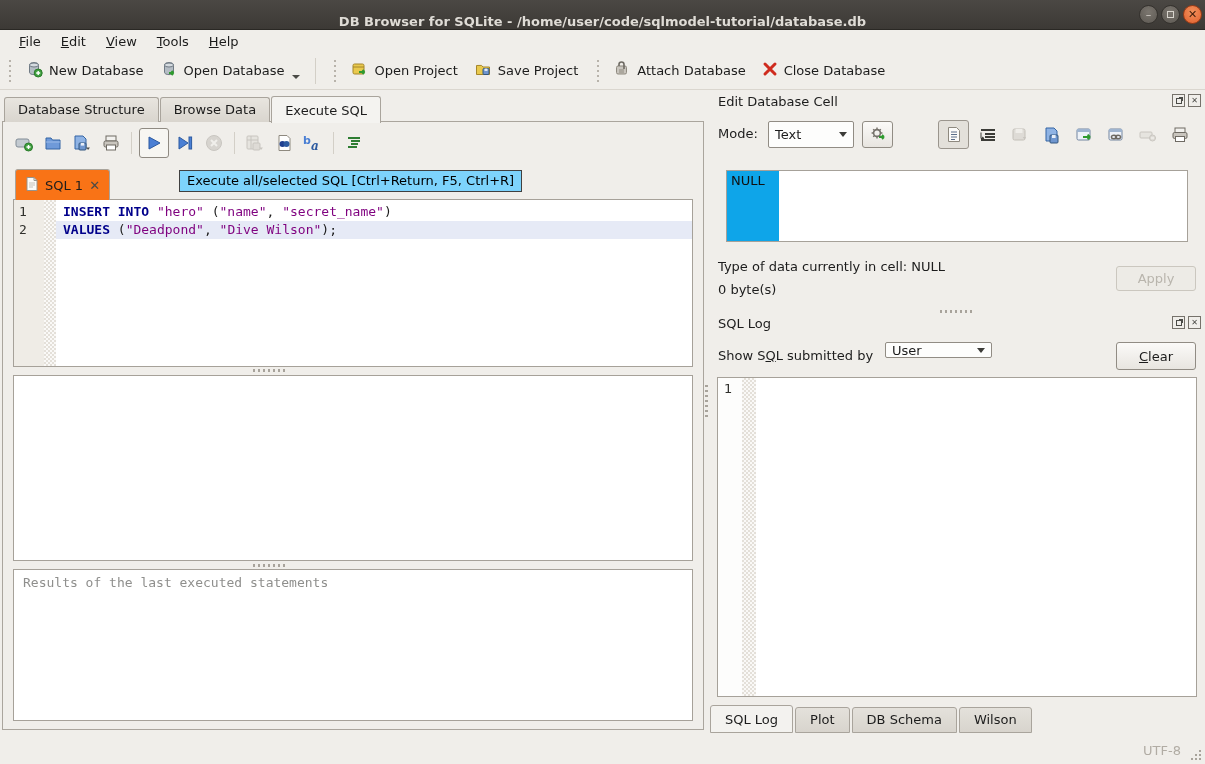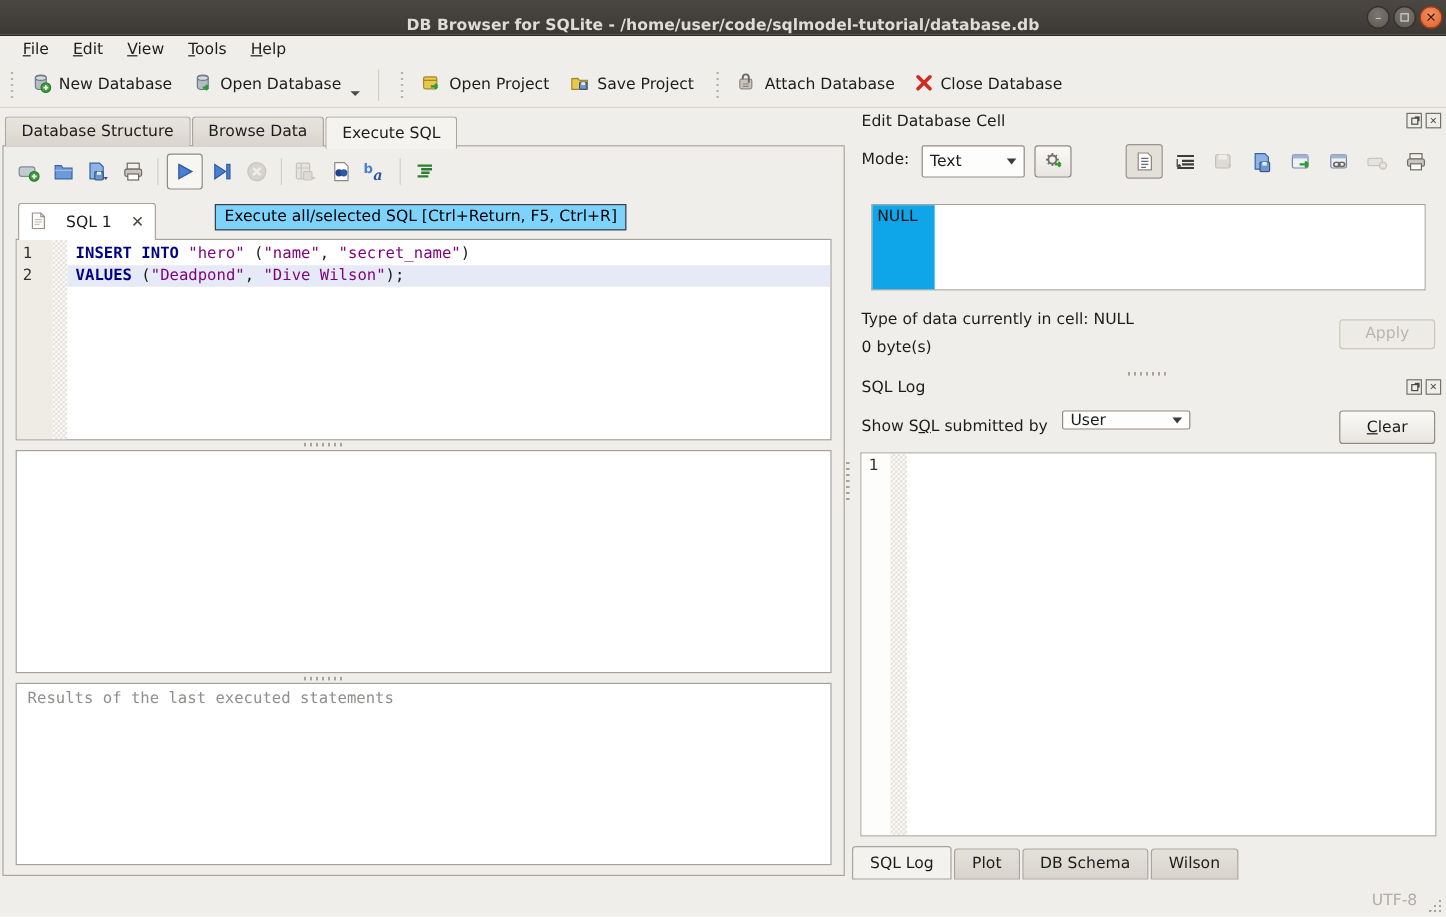--- a/index.html
+++ b/index.html
@@ -32,36 +32,36 @@
     display:flex; align-items:center; padding:0 4px; border-bottom:1px solid #dad6cf; }
   .tb-handle { width:5px; height:22px; margin:0 4px;
     background:repeating-linear-gradient(180deg,#b8b3ab 0 2px,transparent 2px 5px); background-size:2px 100%; background-repeat:no-repeat; background-position:1px 0; }
   .tb-sep { width:1px; height:26px; background:#d3cfc7; margin:0 7px; }
   .tb-btn { display:flex; align-items:center; gap:6px; padding:5px 8px; border-radius:3px; white-space:nowrap; }
   .tb-btn.disabled { color:#b9b5ad; }
   .tb-caret { width:0; height:0; border-left:4px solid transparent; border-right:4px solid transparent;
     border-top:4px solid #4a4a46; margin-left:2px; align-self:flex-end; margin-bottom:2px; }
   
   .left { position:absolute; left:0; top:90px; width:706px; bottom:30px; }
-  .tabbar { position:absolute; top:6px; left:4px; display:flex; align-items:center; height:26px; z-index:3; }
+  .tabbar { position:absolute; top:6px; left:4px; display:flex; align-items:flex-end; height:26px; z-index:3; }
   .tab { padding:4px 13px 5px; border:1px solid #a9a49c; border-bottom:none;
     background:linear-gradient(#e8e5df,#d9d5ce); border-radius:3px 3px 0 0; margin-right:1px; }
   .tab.active { background:#f4f3f0; padding-top:6px; position:relative; top:1px; }
   .left-frame { position:absolute; left:2px; right:2px; top:31px; bottom:4px;
     border:1px solid #aaa59d; background:#f0eeea; }
   
   .sqltoolbar { position:absolute; left:8px; top:6px; height:30px; display:flex; align-items:center; gap:3px; }
   .sicon { width:26px; height:26px; display:flex; align-items:center; justify-content:center; border-radius:3px; }
   .sicon.hovered { border:1px solid #8f8a82; background:#f7f6f2; width:30px; height:30px; }
   .sicon.disabled { opacity:.45; }
   .s-sep { width:1px; height:22px; background:#d3cfc7; margin:0 4px; }
   
   .sqltab { position:absolute; left:12px; top:47px; height:31px; padding:0 9px;
-    border:1px solid #a9a49c; border-bottom:none; background:#ffffff; border-radius:3px 3px 0 0;
-    display:flex; align-items:center; gap:16px; z-index:2; }
+    border:1px solid #a9a49c; border-bottom:none; background:#f97316; border-radius:3px 3px 0 0;
+    display:flex; align-items:center; gap:6px; z-index:2; }
   .sqltab .x { font-weight:bold; color:#4b4b47; font-size:13px; }
   .tooltip { position:absolute; left:176px; top:48px; z-index:5;
     background:#7dd3fc; border:1px solid #404040; padding:2px 7px 3px; font-size:13px; color:#000; }
   
   .pane { border:1px solid #a6a199; background:#fff; position:absolute; left:10px; right:10px; }
   .editor-box { top:77px; height:168px; display:flex; font-family:"DejaVu Sans Mono","Liberation Mono",monospace; font-size:13px; }
   .ed-gutter { width:30px; background:#efece6; padding:3px 0 0 5px; color:#30302c; line-height:18px; }
   .hatch { width:12px;
     background-image:linear-gradient(45deg,#e4e0d9 25%,transparent 25%,transparent 75%,#e4e0d9 75%),
                      linear-gradient(45deg,#e4e0d9 25%,transparent 25%,transparent 75%,#e4e0d9 75%);

